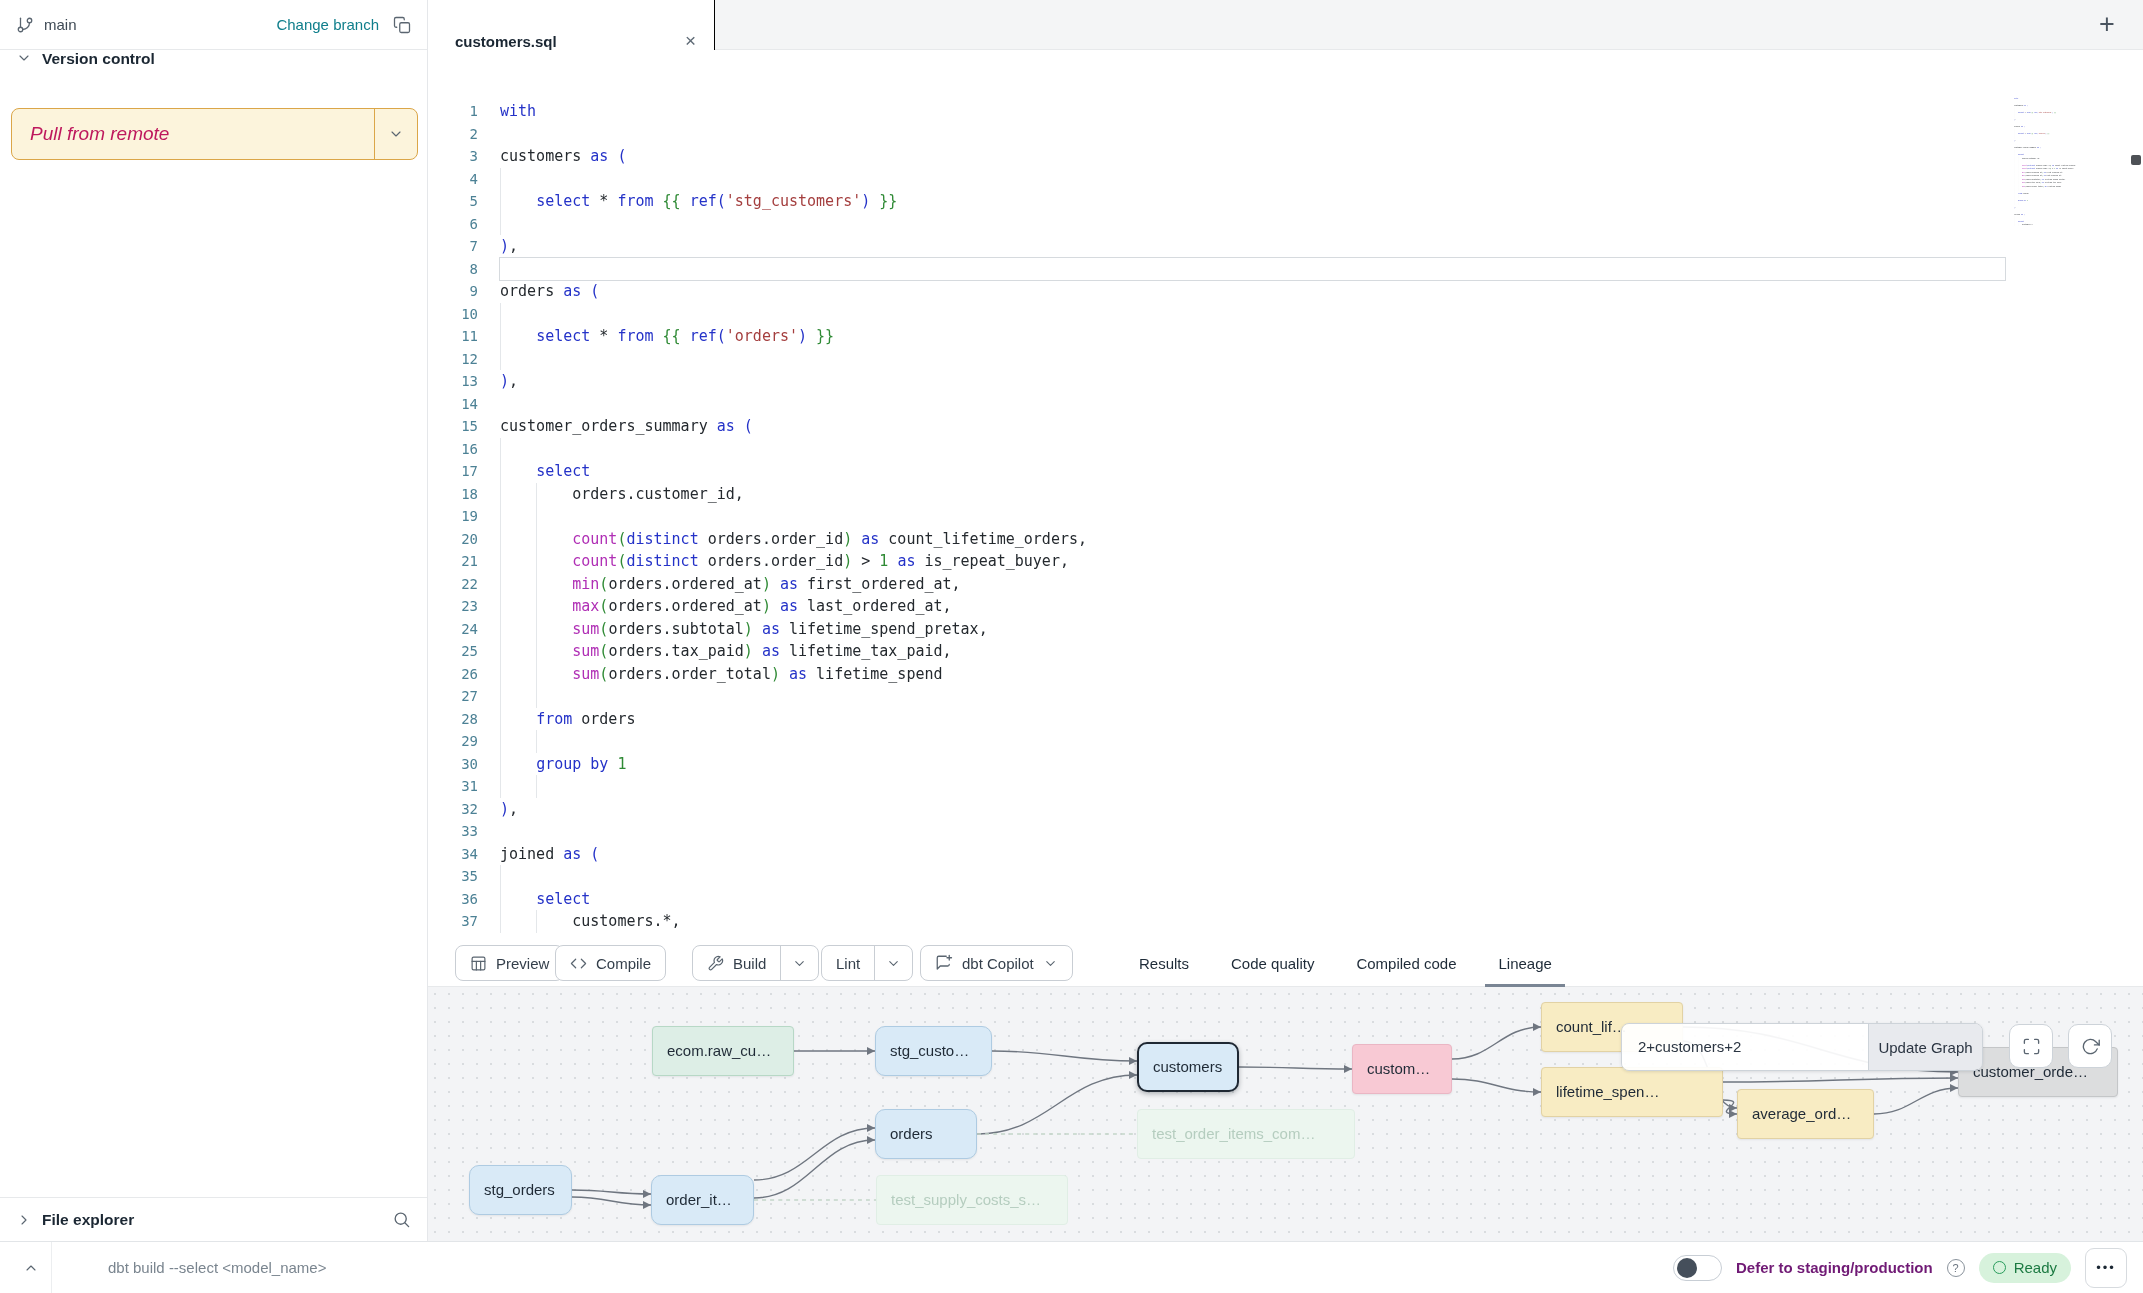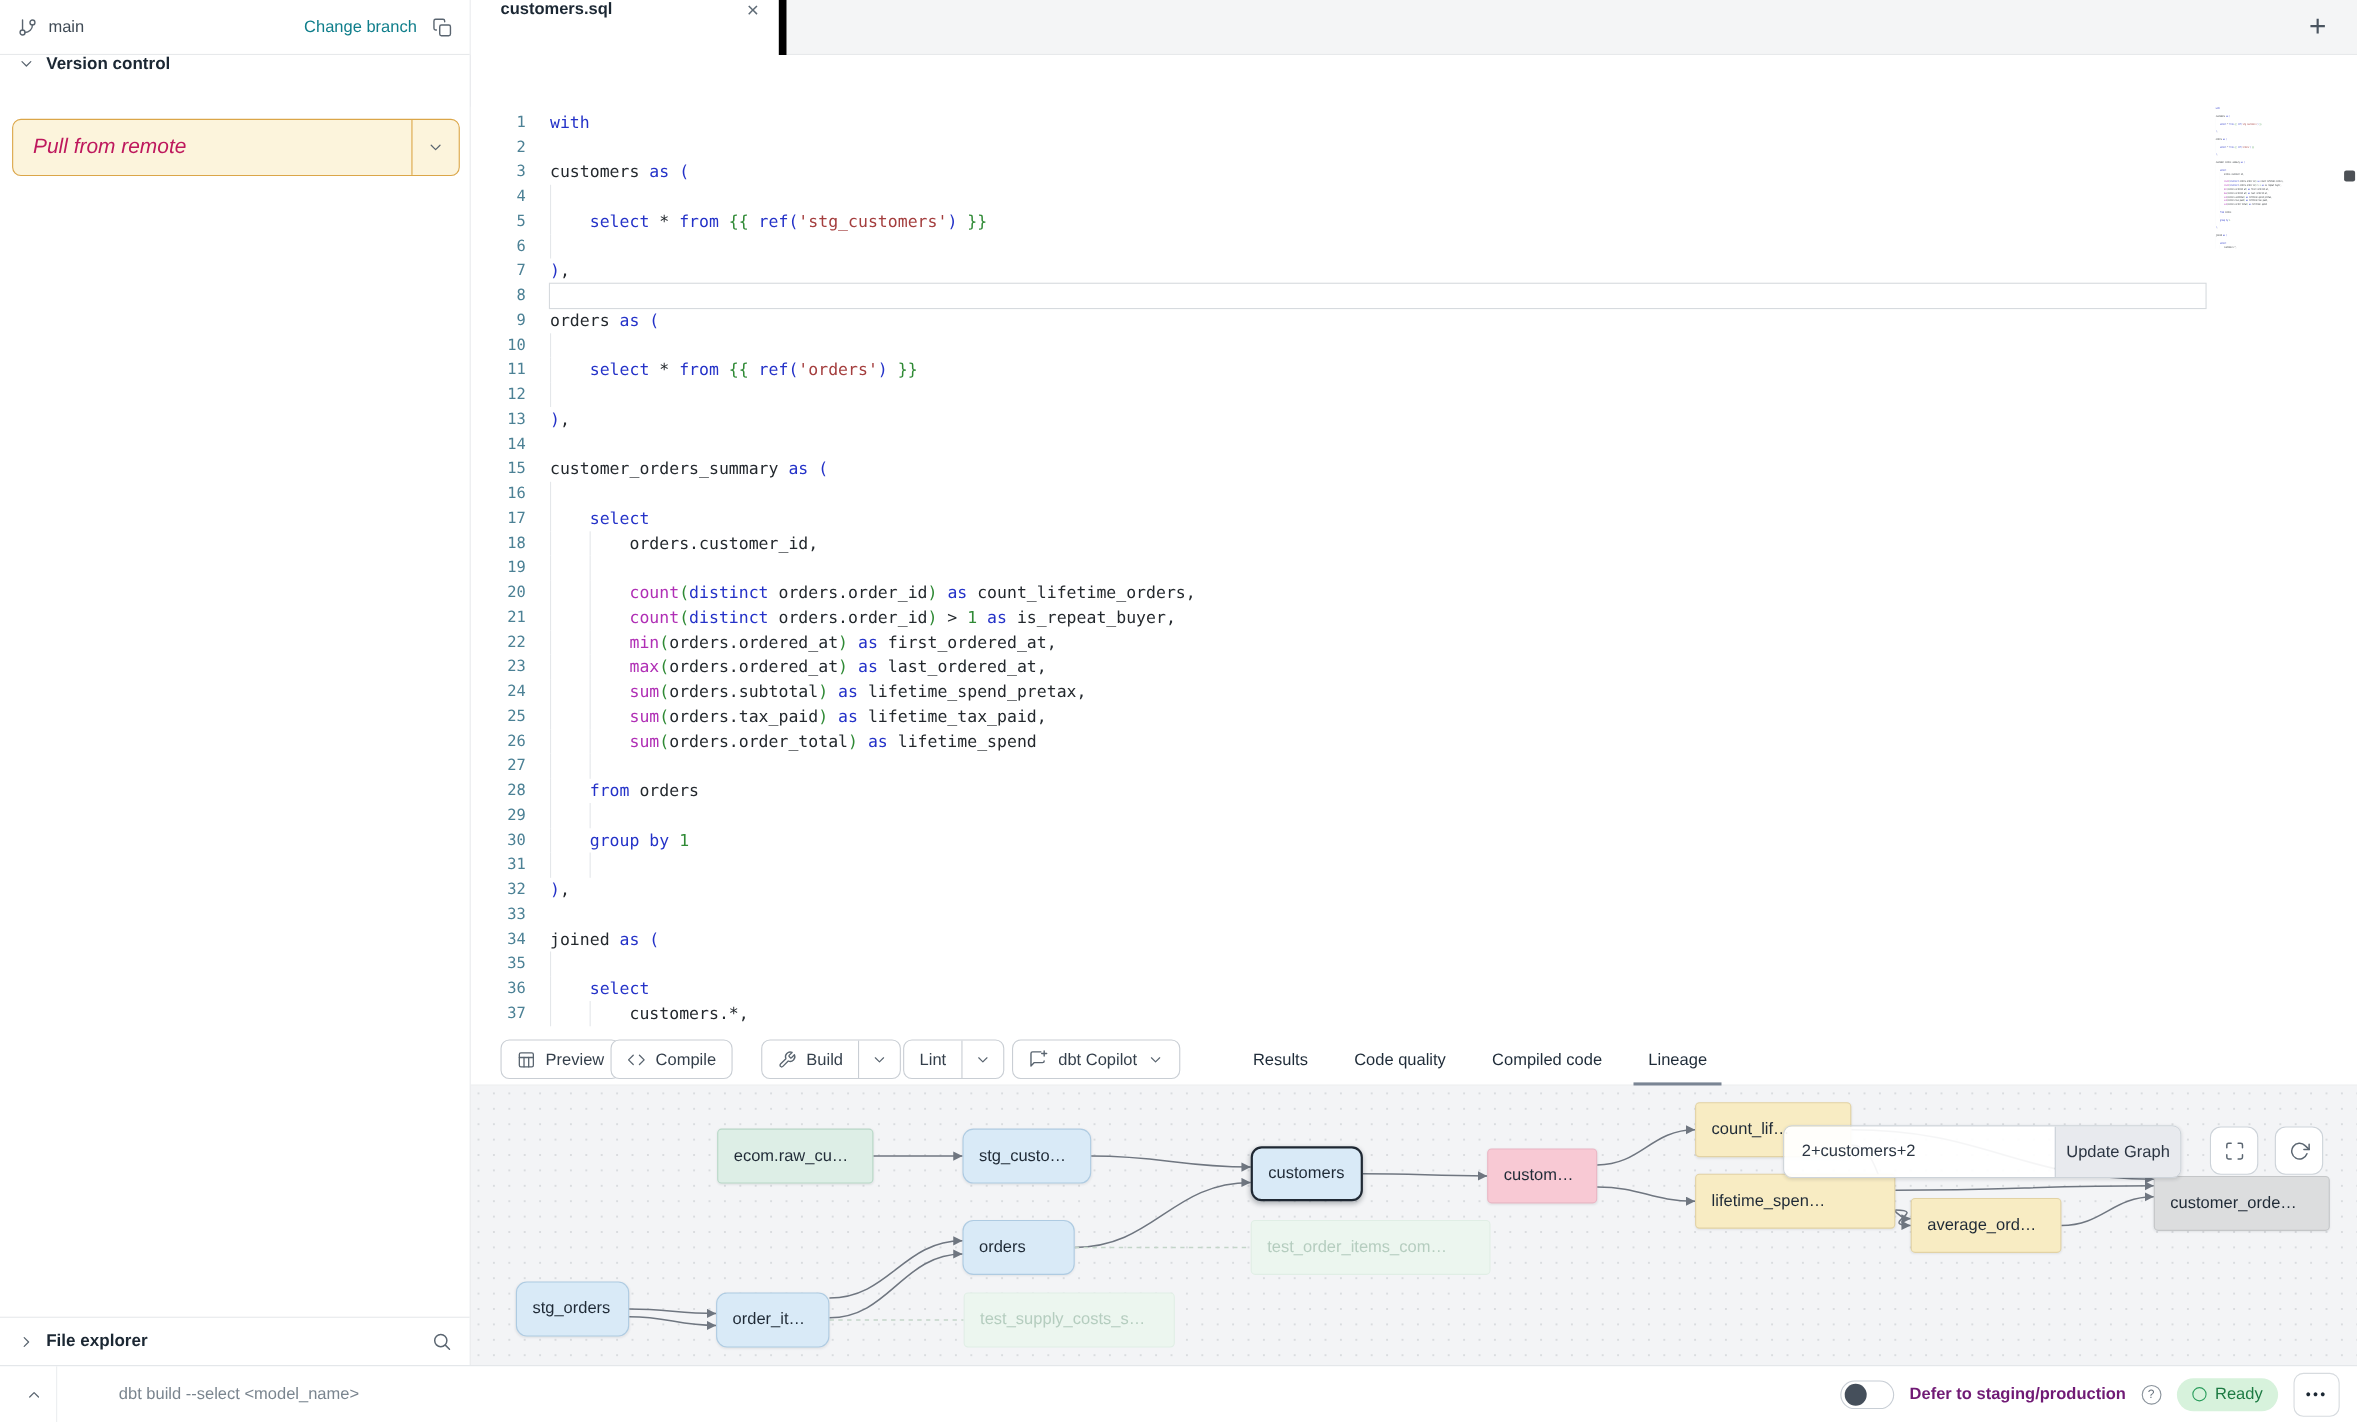--- a/index.html
+++ b/index.html
@@ -21,21 +21,21 @@
   .pull-btn .plabel{margin-left:18px;font-size:19px;color:#be185d;font-style:italic;}
   .pull-btn .pdiv{margin-left:auto;width:1px;height:100%;background:#dba648;}
   .pull-btn .pchev{width:42px;display:flex;align-items:center;justify-content:center;}
   .fe-row{position:absolute;left:0;bottom:0;width:100%;height:44px;border-top:1px solid #e7e9eb;box-sizing:border-box;display:flex;align-items:center;cursor:pointer;}
   .fe-row .lbl{margin-left:10px;font-size:15.5px;font-weight:700;color:#1b2733;}
   .fe-row svg:first-child{margin-left:16px;}
   .fe-search{margin-left:auto;margin-right:16px;}
 
   
   .tabbar{position:absolute;left:428px;top:0;width:1715px;height:50px;background:#f4f5f6;border-bottom:1px solid #e7e9eb;box-sizing:border-box;}
-  .tab{position:absolute;left:0;top:0;width:287px;height:50px;background:#fff;border-right:7px solid #000000;box-sizing:border-box;display:flex;align-items:flex-start;z-index:2;}
+  .tab{position:absolute;left:0;top:0;width:287px;height:50px;background:#fff;border-right:1px solid #000000;box-sizing:border-box;display:flex;align-items:flex-end;z-index:2;}
   .tab .ttl{margin-left:27px;font-size:15px;font-weight:700;color:#1b2733;}
   .tab .cls{margin-left:auto;margin-right:18px;font-size:19px;color:#5f6b76;cursor:pointer;line-height:1;}
   .newtab{position:absolute;right:18px;top:6px;width:36px;height:36px;display:flex;align-items:center;justify-content:center;font-size:27px;font-weight:300;color:#4a5560;cursor:pointer;}
 
   
   .crumbbar{position:absolute;left:428px;top:50px;width:1715px;height:47px;background:#fff;border-bottom:1px solid #e7e9eb;box-sizing:border-box;}
   .crumb{position:absolute;left:27px;top:0;height:47px;display:flex;align-items:center;font-size:14px;color:#56677a;}
   .compass-btn{position:absolute;left:233px;top:6px;width:34px;height:34px;border:1px solid #d7dbdf;border-radius:50%;background:#fff;display:flex;align-items:center;justify-content:center;cursor:pointer;}
   .save-btn{position:absolute;right:20px;top:7px;height:37px;padding:0 16px;border:1px solid #d7dbdf;border-radius:7px;background:#fff;display:flex;align-items:center;gap:9px;cursor:pointer;}
   .save-btn span{font-size:15px;color:#4c5763;}
@@ -516,21 +516,21 @@
         <path d="M326,213 C380.9,213 393.1,213 448,213" class="edge dashed"></path>
       </svg>
     <div id="nodes">
         <div class="node mint" style="left: 224px; top: 39px; width: 142px;">ecom.raw_cu…</div>
         <div class="node blue" style="left: 447px; top: 39px; width: 117px;">stg_custo…</div>
         <div class="node blue sel" style="left: 709px; top: 55px; width: 102px;">customers</div>
         <div class="node pink" style="left: 924px; top: 57px; width: 100px;">custom…</div>
         <div class="node yellow" style="left: 1113px; top: 15px; width: 142px;">count_lif…</div>
         <div class="node yellow" style="left: 1113px; top: 80px; width: 182px;">lifetime_spen…</div>
         <div class="node yellow" style="left: 1309px; top: 102px; width: 137px;">average_ord…</div>
-        <div class="node gray" style="left: 1530px; top: 82px; width: 160px;">customer_orde…</div>
+        <div class="node gray" style="left: 1530px; top: 60px; width: 160px;">customer_orde…</div>
         <div class="node faded" style="left: 709px; top: 122px; width: 218px;">test_order_items_com…</div>
         <div class="node blue" style="left: 447px; top: 122px; width: 102px;">orders</div>
         <div class="node faded" style="left: 448px; top: 188px; width: 192px;">test_supply_costs_s…</div>
         <div class="node blue" style="left: 223px; top: 188px; width: 103px;">order_it…</div>
         <div class="node blue" style="left: 41px; top: 178px; width: 103px;">stg_orders</div>
       </div>
     <div class="lsearch">
       <div class="linput">2+customers+2</div>
       <div class="lbtn">Update Graph</div>
     </div>

